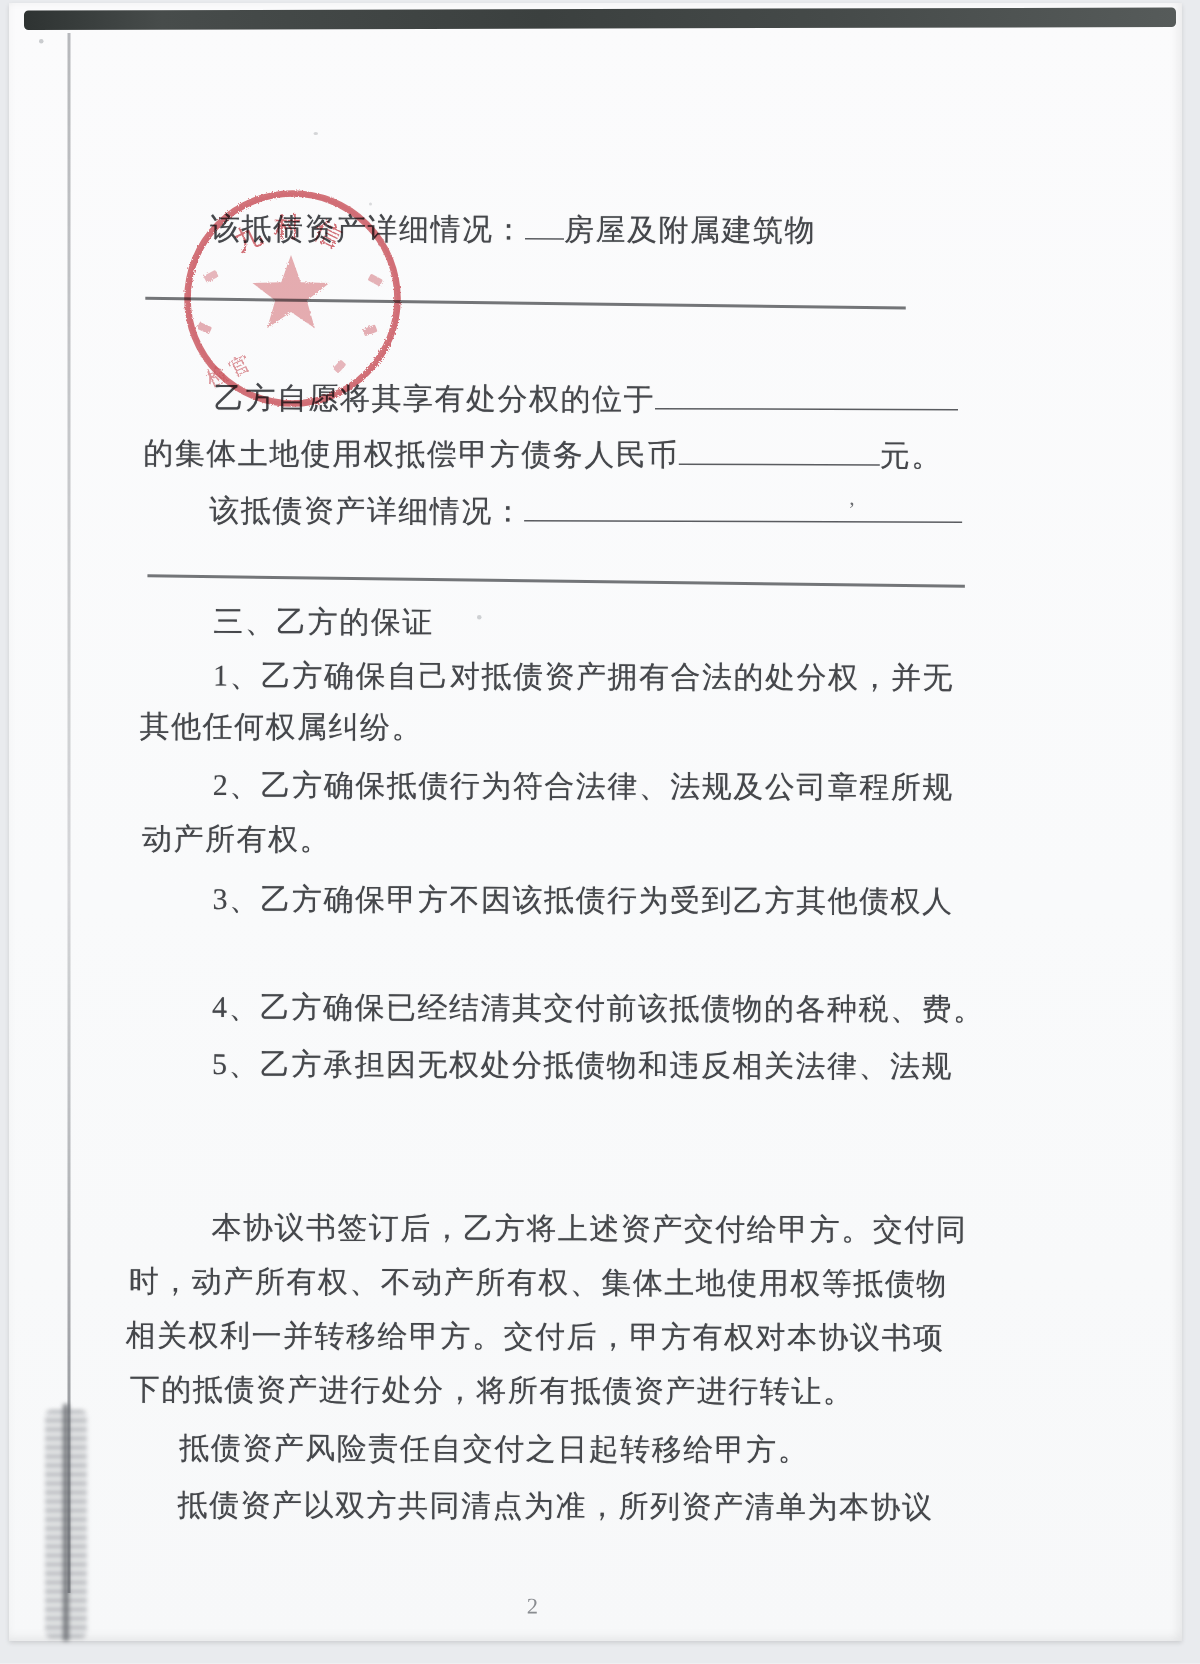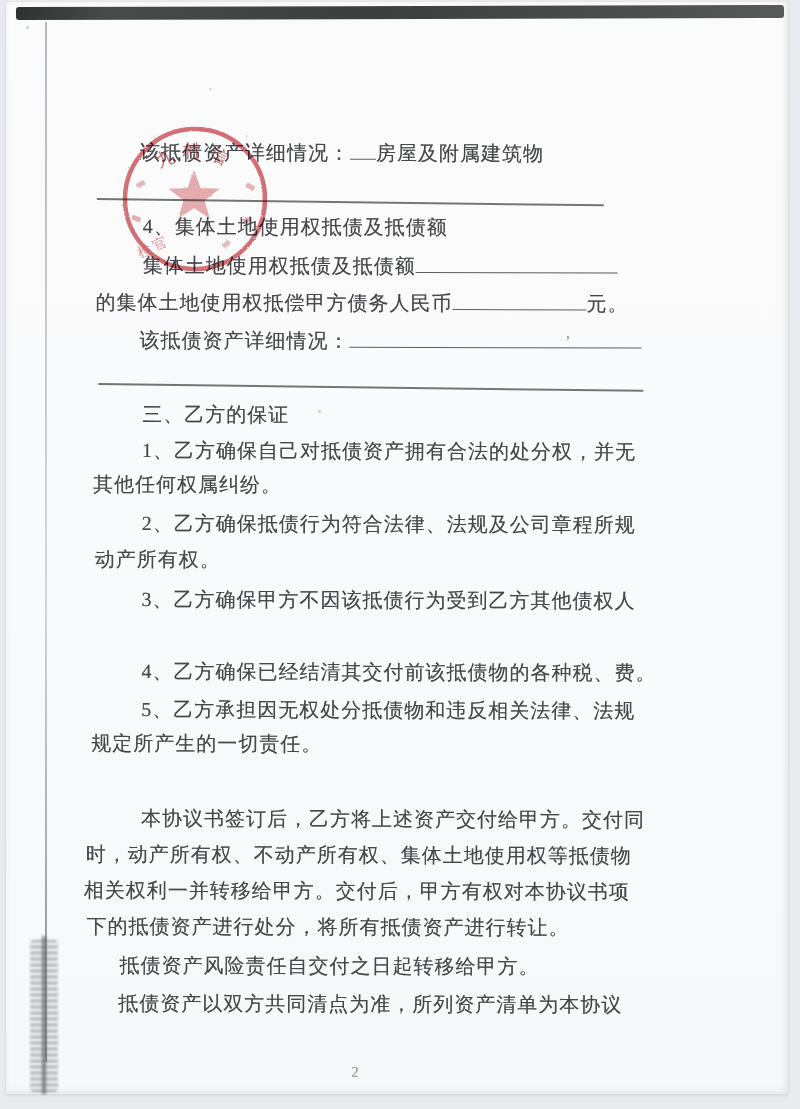--- a/index.html
+++ b/index.html
@@ -69,24 +69,23 @@
   <div class="speck" style="left:240px;top:133px;width:2px;height:2px;opacity:.35"></div>
 
   <div class="text-layer">
 
     <div class="tl" style="left:134px;top:136px">
       <span>该抵债资产详细情况：</span><span class="blank" style="width:26px"></span><span>房屋及附属建筑物</span>
     </div>
 
     <div class="rule" style="left:91px;top:196px;width:507px"></div>
 
-    <div class="tl" style="left:137px;top:211px">4、集体土地使用权抵债及抵债额</div>
 
     <div class="tl" style="left:137px;top:249px">
-      <span>集体土地使用权抵债及抵债额</span><span class="blank" style="width:202px"></span>
+      <span>乙方自愿将其享有处分权的位于</span><span class="blank" style="width:202px"></span>
     </div>
 
     <div class="tl" style="left:90px;top:286px">
       <span>的集体土地使用权抵偿甲方债务人民币</span><span class="blank" style="width:134px"></span><span>元。</span>
     </div>
 
     <div class="tl" style="left:134px;top:324px">
       <span>该抵债资产详细情况：</span><span class="blank" style="width:292px"></span>
     </div>
     <div class="stray" style="left:560px;top:330px">ʼ</div>
@@ -99,21 +98,20 @@
     <div class="tl" style="left:88px;top:469px">其他任何权属纠纷。</div>
 
     <div class="tl" style="left:137px;top:508px">2、乙方确保抵债行为符合法律、法规及公司章程所规</div>
     <div class="tl" style="left:90px;top:544px">动产所有权。</div>
 
     <div class="tl" style="left:137px;top:584px">3、乙方确保甲方不因该抵债行为受到乙方其他债权人</div>
 
     <div class="tl" style="left:137px;top:656px">4、乙方确保已经结清其交付前该抵债物的各种税、费。</div>
 
     <div class="tl" style="left:137px;top:694px">5、乙方承担因无权处分抵债物和违反相关法律、法规</div>
-    <div class="tl" style="left:87px;top:728px">规定所产生的一切责任。</div>
 
 
     <div class="tl" style="left:137px;top:803px">本协议书签订后，乙方将上述资产交付给甲方。交付同</div>
     <div class="tl" style="left:82px;top:839px">时，动产所有权、不动产所有权、集体土地使用权等抵债物</div>
     <div class="tl" style="left:80px;top:875px">相关权利一并转移给甲方。交付后，甲方有权对本协议书项</div>
     <div class="tl" style="left:83px;top:911px">下的抵债资产进行处分，将所有抵债资产进行转让。</div>
 
     <div class="tl" style="left:116px;top:950px">抵债资产风险责任自交付之日起转移给甲方。</div>
     <div class="tl" style="left:115px;top:988px">抵债资产以双方共同清点为准，所列资产清单为本协议</div>
 

